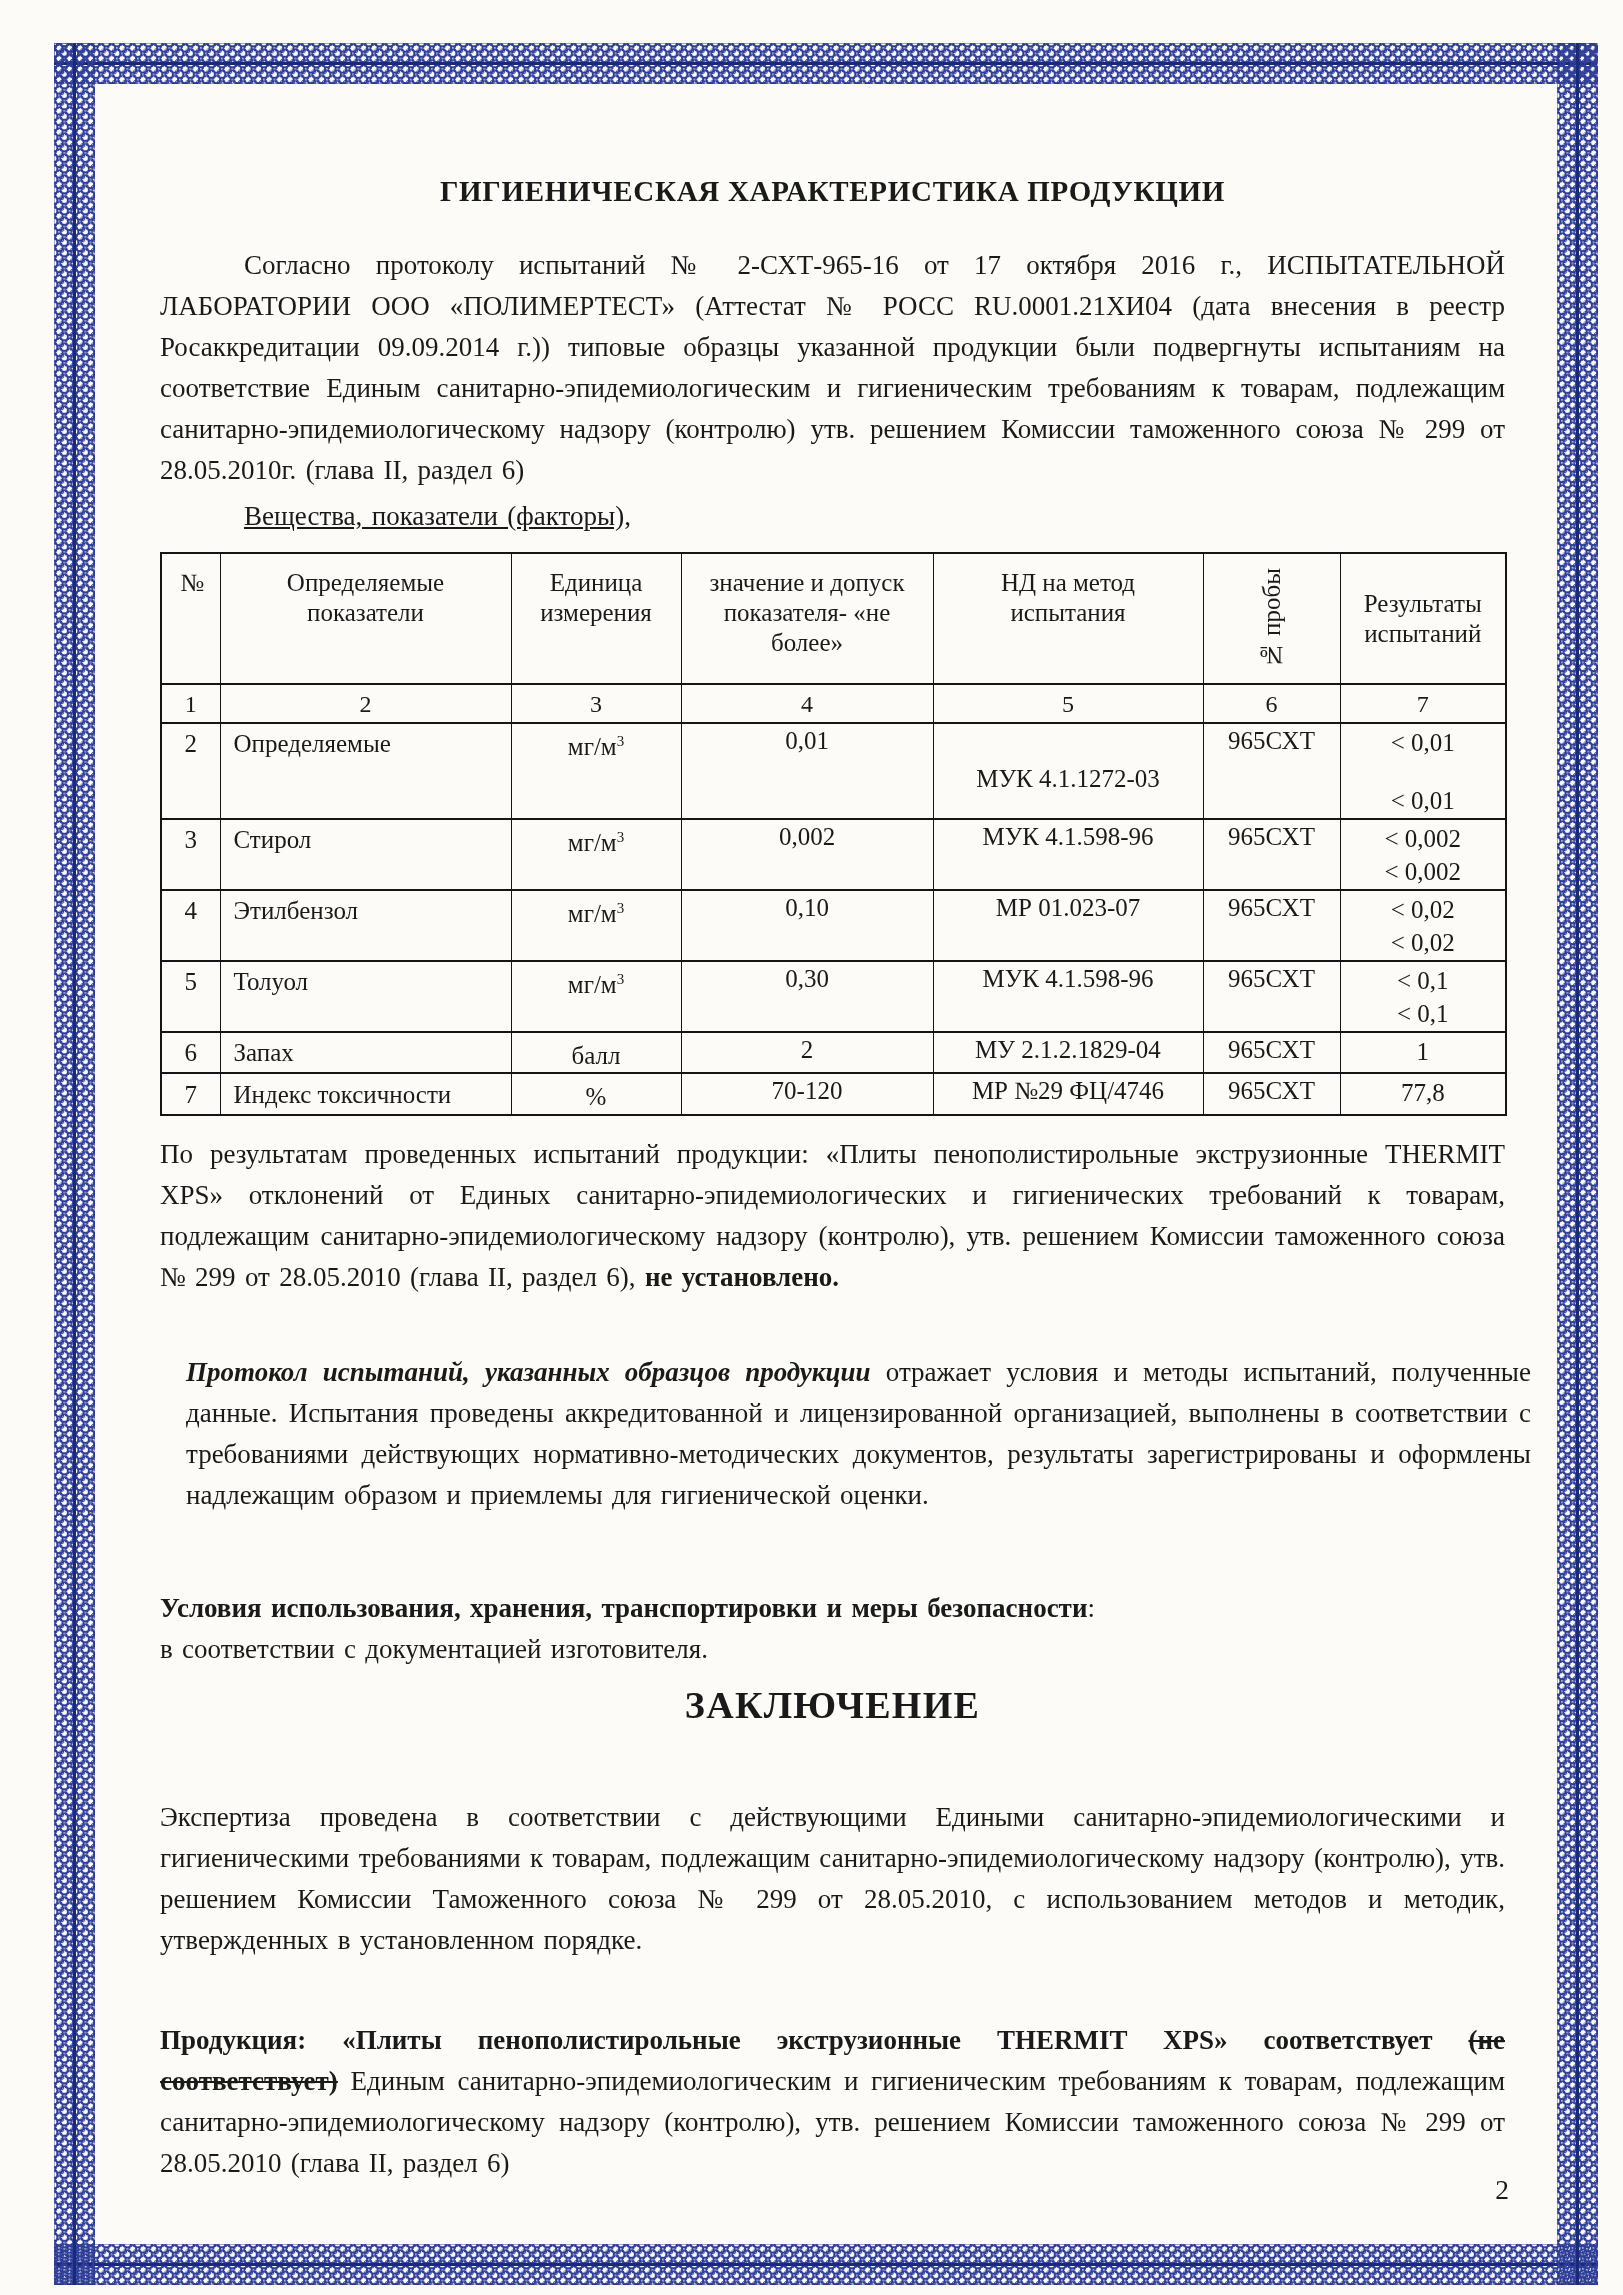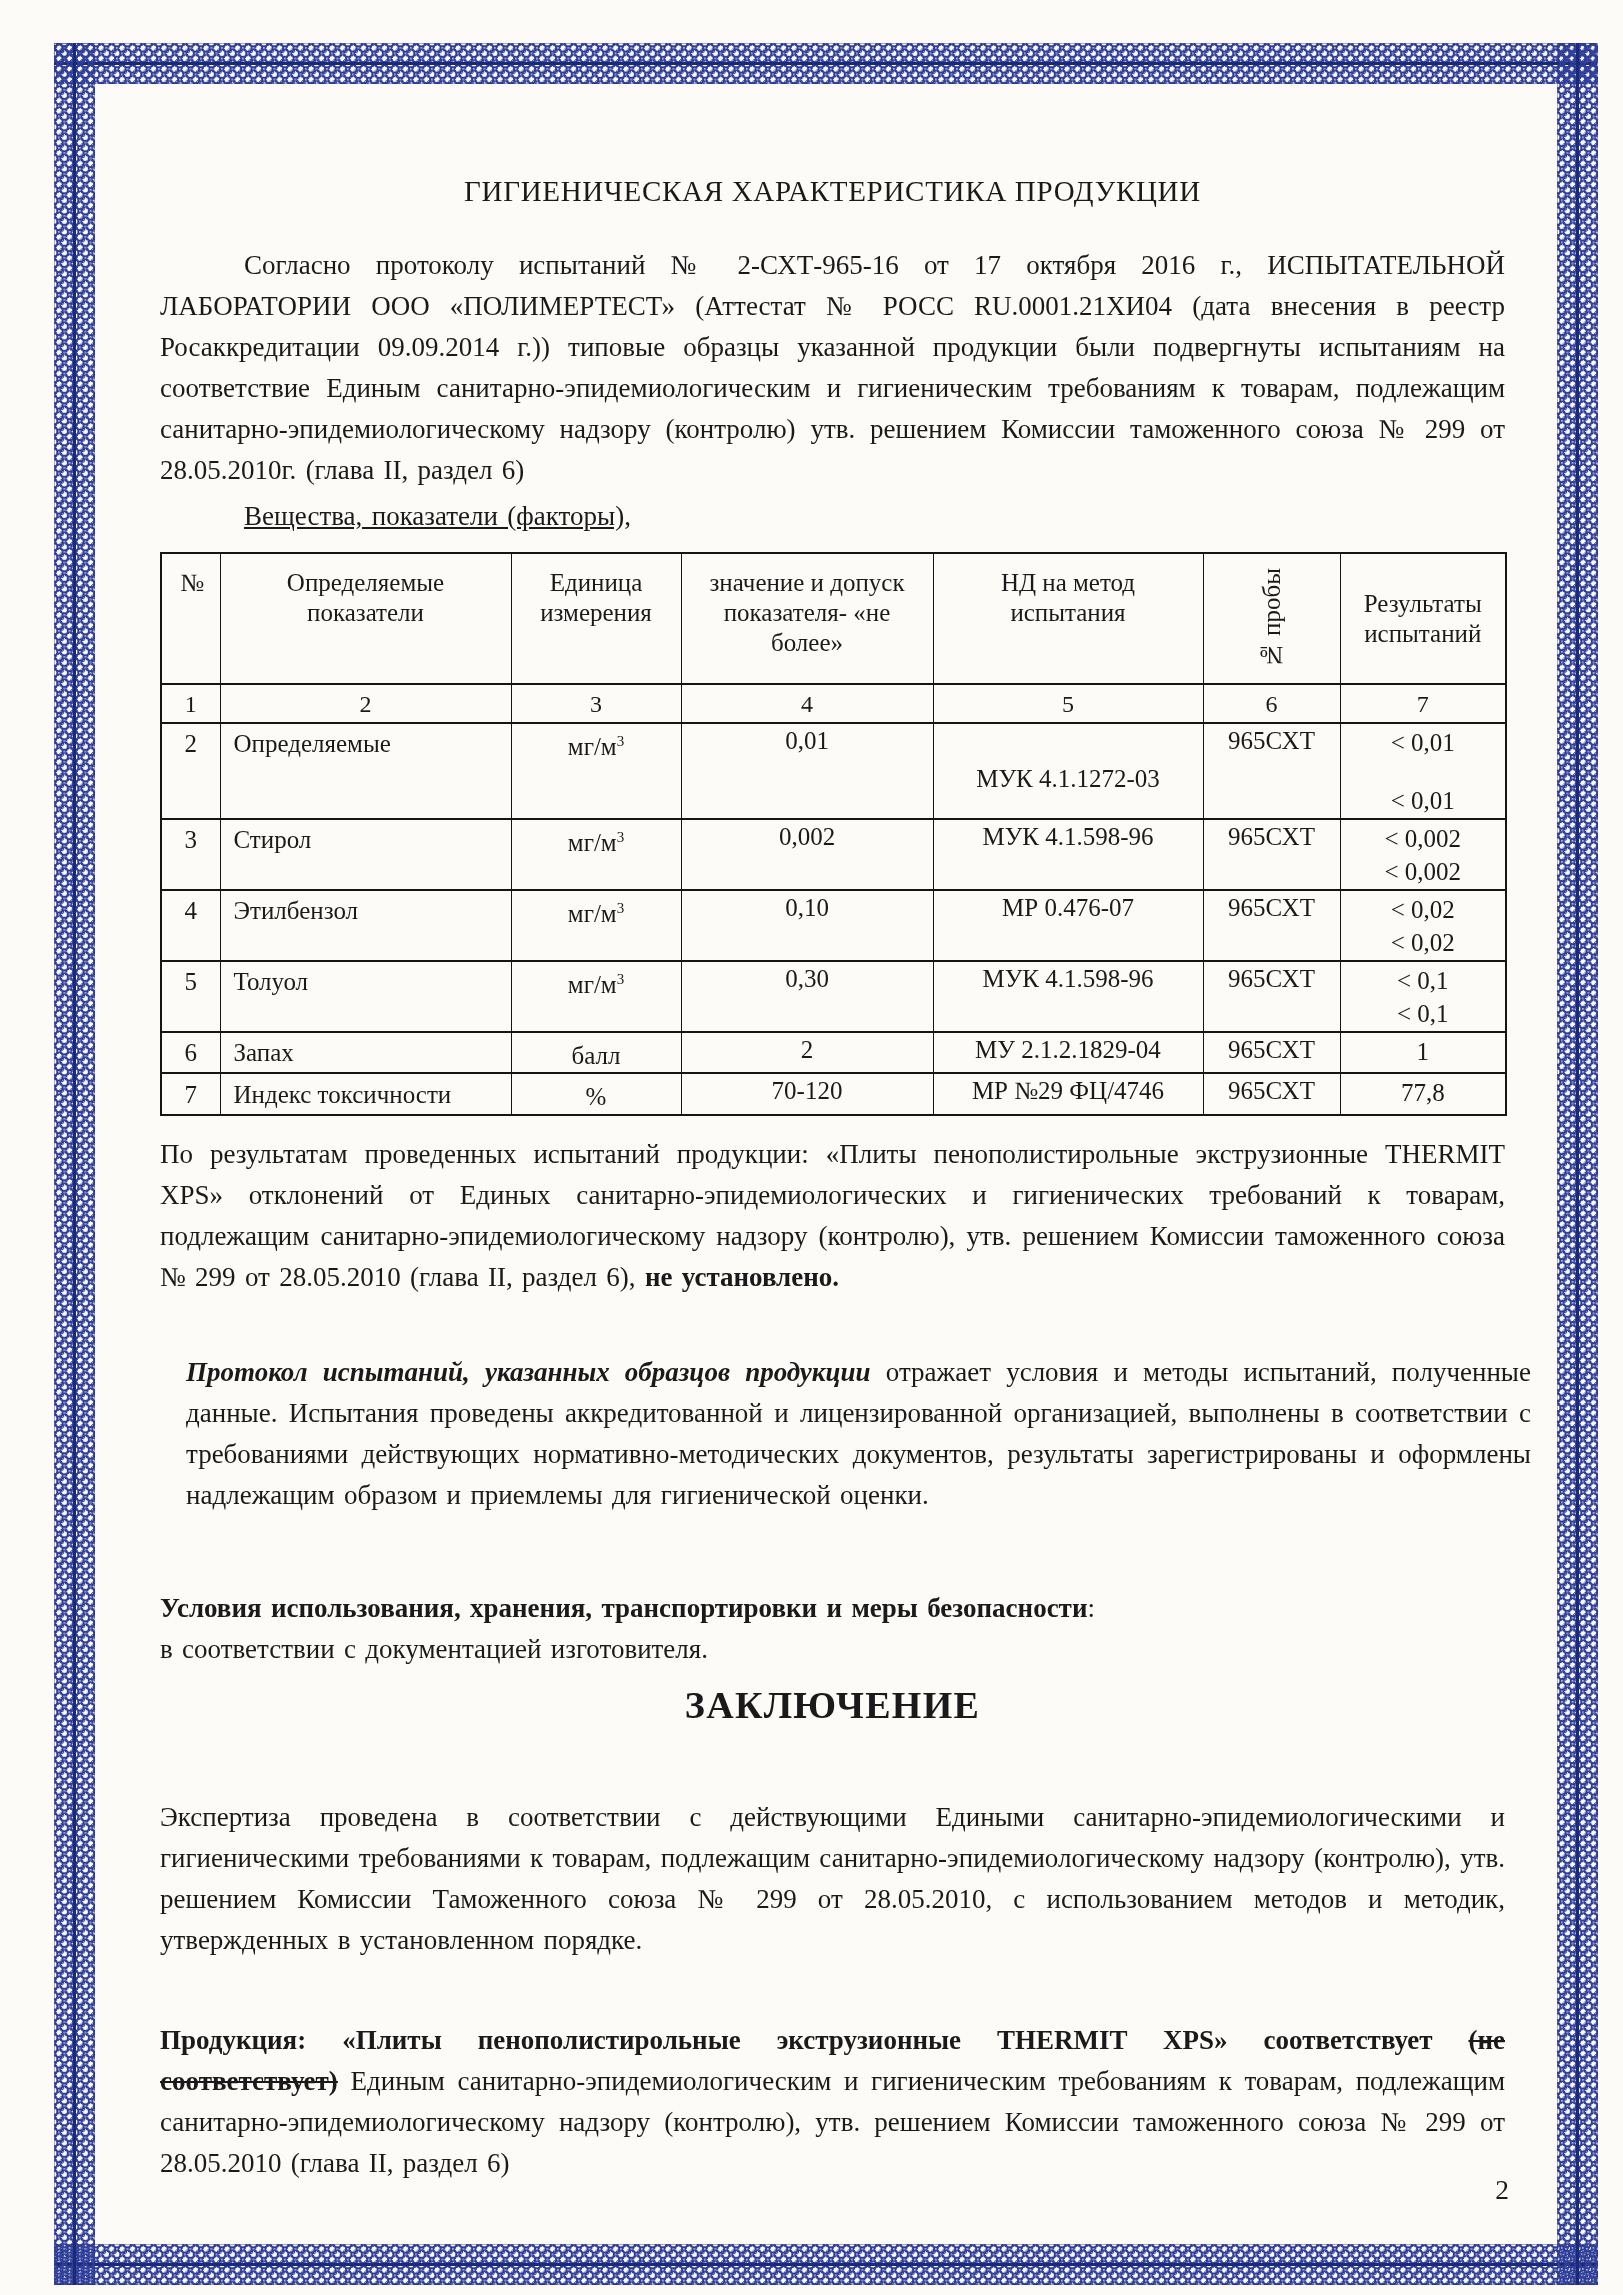--- a/index.html
+++ b/index.html
@@ -32,21 +32,21 @@
     background-position:0 0,0 0,5.2px 5.2px,2.6px 2.6px;
   }
   
   .blk{position:absolute;left:160px;width:1345px;}
   .para{
     font-size:27px;line-height:41px;
     text-align:justify;word-spacing:2.6px;
   }
   .indent{text-indent:84px;}
   .doc-title{
-    text-align:center;font-weight:normal;font-size:29px;letter-spacing:0.7px;
+    text-align:center;font-weight:bold;font-size:29px;letter-spacing:0.7px;
   }
   .concl-title{
     text-align:center;font-weight:bold;font-size:38px;letter-spacing:1.3px;
   }
   .strike{text-decoration:line-through;text-decoration-thickness:2px;}
   .bolditalic{font-weight:bold;font-style:italic;}
   .pagenum{position:absolute;font-size:27.5px;}
   
   table.subst{
     border-collapse:collapse;table-layout:fixed;width:1345px;
@@ -151,21 +151,21 @@
           <div>&lt; 0,002</div>
           <div>&lt; 0,002</div>
         </td>
       </tr>
 
       <tr class="r4">
         <td class="c-num">4</td>
         <td class="c-ind">Этилбензол</td>
         <td class="c-unit"><span>мг/м</span><sup>3</sup></td>
         <td class="c-limit">0,10</td>
-        <td class="c-method">МР 0.476-07</td>
+        <td class="c-method">МР 01.023-07</td>
         <td class="c-sample">965СХТ</td>
         <td class="c-result">
           <div>&lt; 0,02</div>
           <div>&lt; 0,02</div>
         </td>
       </tr>
 
       <tr class="r5">
         <td class="c-num">5</td>
         <td class="c-ind">Толуол</td>

